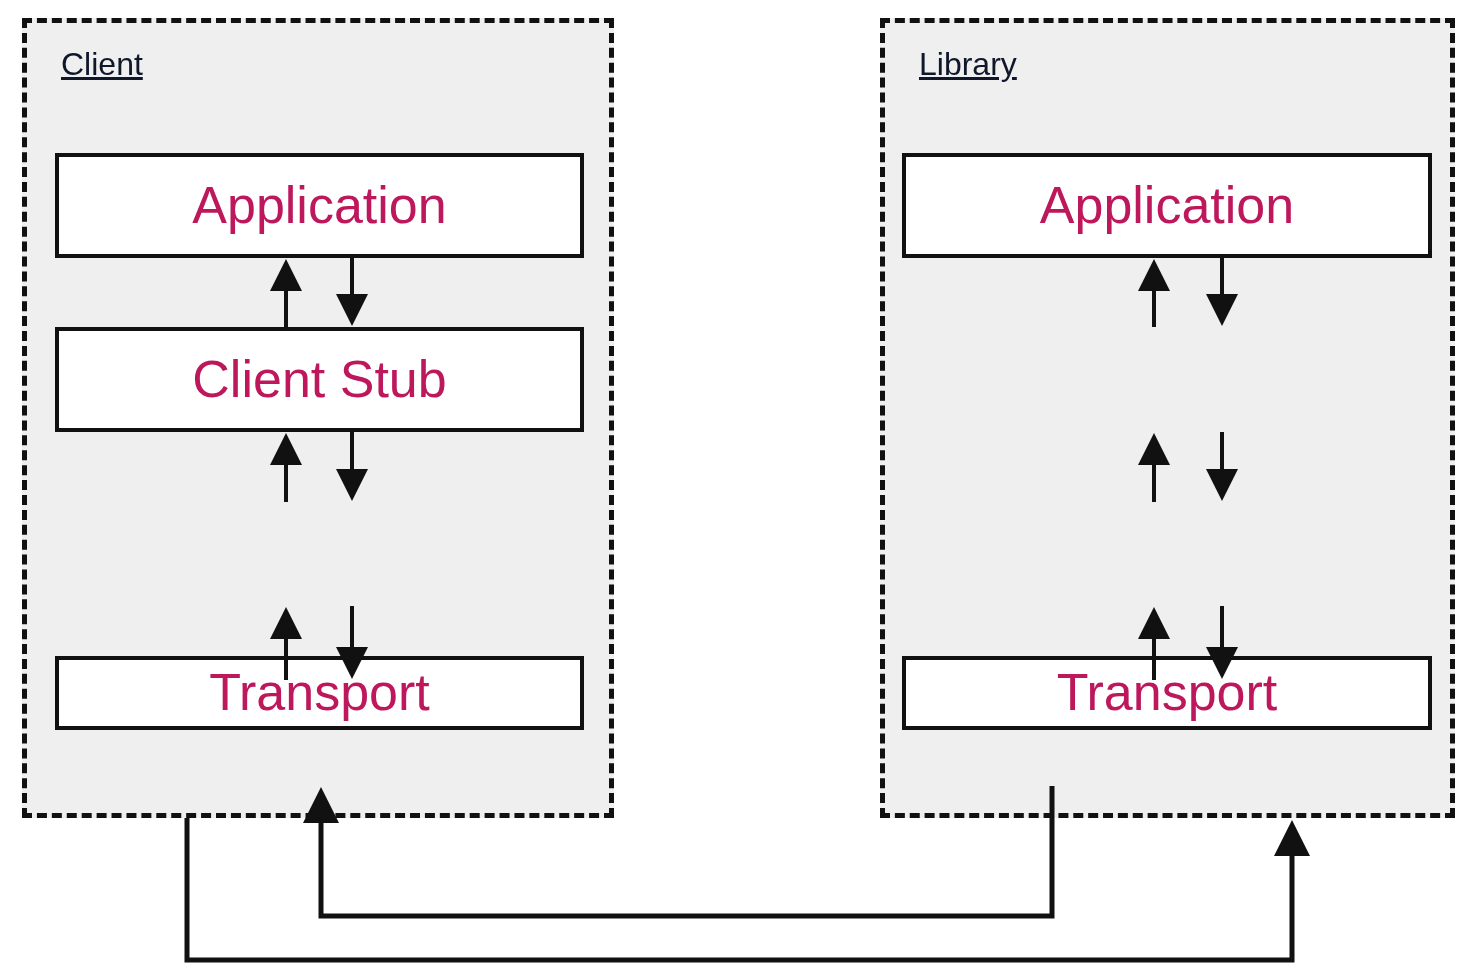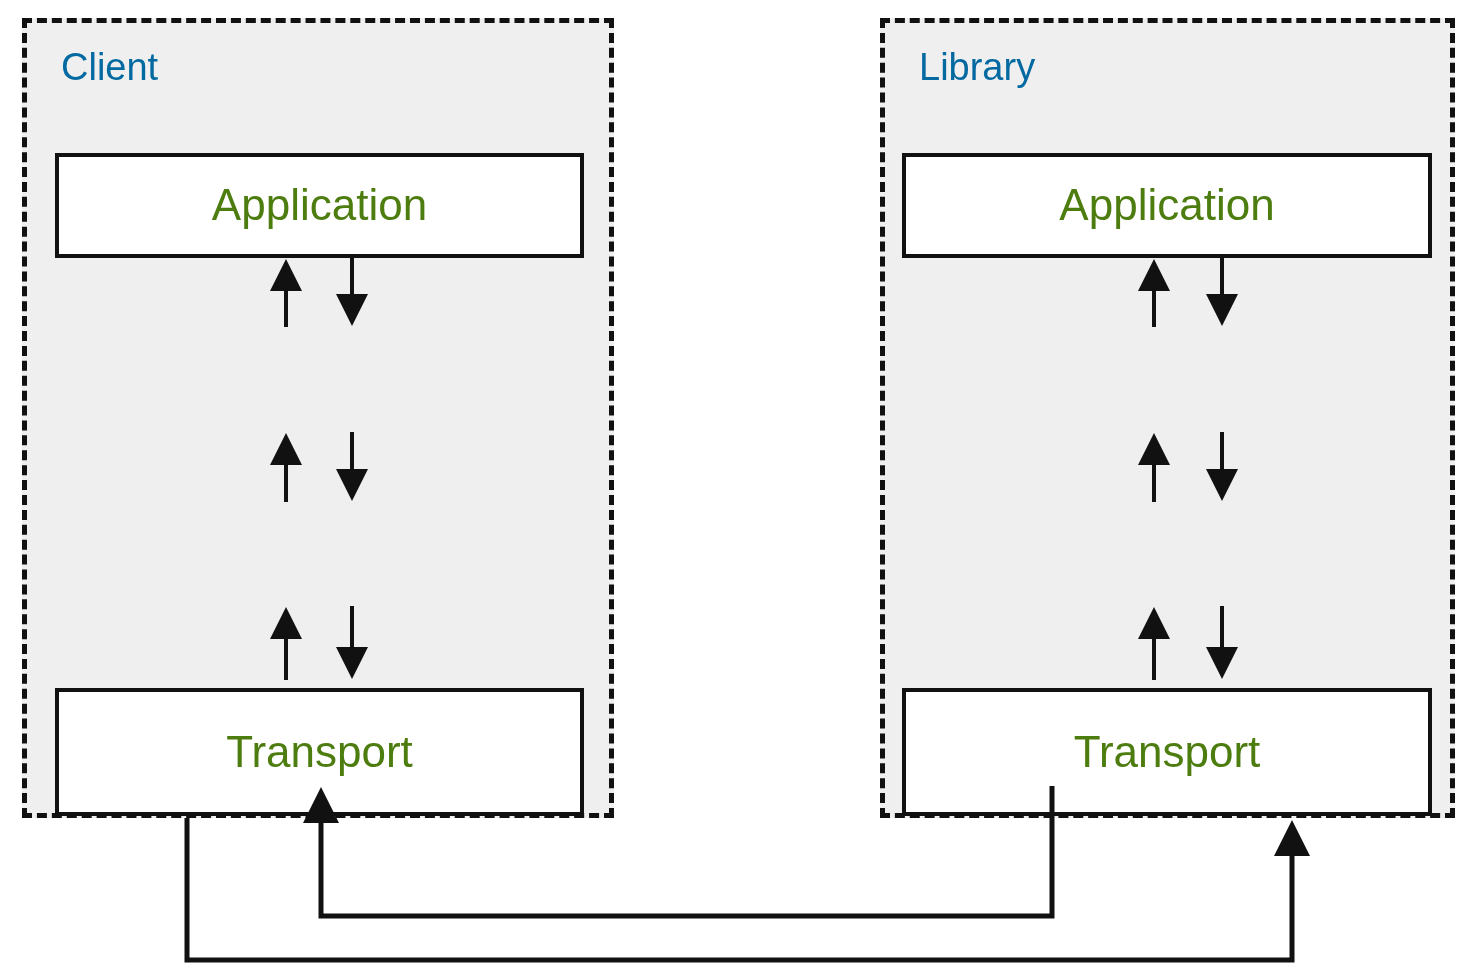--- a/index.html
+++ b/index.html
@@ -19,50 +19,51 @@
   .canvas{position:absolute;left:0;top:0;width:1472px;height:976px;}
   .container{
     position:absolute;
     border:5px dashed var(--line);
     background:var(--container-fill);
     box-sizing:border-box;
   }
   .container-title{
     position:absolute;
     left:34px;top:24px;
-    font-size:38px;
-    color:#0369a1;
+    font-size:32px;
+    color:#0f172a;
     line-height:1.1;
+    text-decoration:underline;
   }
   .node{
     position:absolute;
     background:var(--box-fill);
     border:4px solid var(--line);
     box-sizing:border-box;
     display:flex;
     align-items:center;
     justify-content:center;
     text-align:center;
   }
   .node .label{
-    font-size:44px;
-    color:#4d7c0f;
+    font-size:52px;
+    color:#be185d;
     line-height:1.15;
   }
   .node .label.wrap-narrow{
     display:inline-block;
     max-width:360px;
   }
   
   .client-box{left:55px;width:529px;}
   .server-box{left:902px;width:530px;}
   .row-app{top:153px;height:105px;}
   .row-stub{top:327px;height:105px;}
   .row-runtime{top:502px;height:104px;}
-  .row-transport{top:688px;height:128px;}
+  .row-transport{top:656px;height:74px;}
   svg.overlay{
     position:absolute;left:0;top:0;width:1472px;height:976px;
     pointer-events:none;
   }
   svg .stem{stroke:var(--line);stroke-width:4;fill:none;}
   svg .wire{stroke:var(--line);stroke-width:5;fill:none;}
   svg .head{fill:var(--line);stroke:none;}
 </style>
 </head>
 <body>
@@ -72,20 +73,23 @@
   <div class="container" style="left:22px;top:18px;width:592px;height:800px;">
     <div class="container-title">Client</div>
   </div>
 
   <div class="container" style="left:880px;top:18px;width:575px;height:800px;">
     <div class="container-title">Library</div>
   </div>
 
   <div class="node client-box row-app">
     <span class="label">Application</span>
+  </div>
+  <div class="node client-box row-stub">
+    <span class="label">Client Stub</span>
   </div>
   <div class="node client-box row-transport">
     <span class="label">Transport</span>
   </div>
 
   <div class="node server-box row-app">
     <span class="label">Application</span>
   </div>
   <div class="node server-box row-transport">
     <span class="label">Transport</span>

